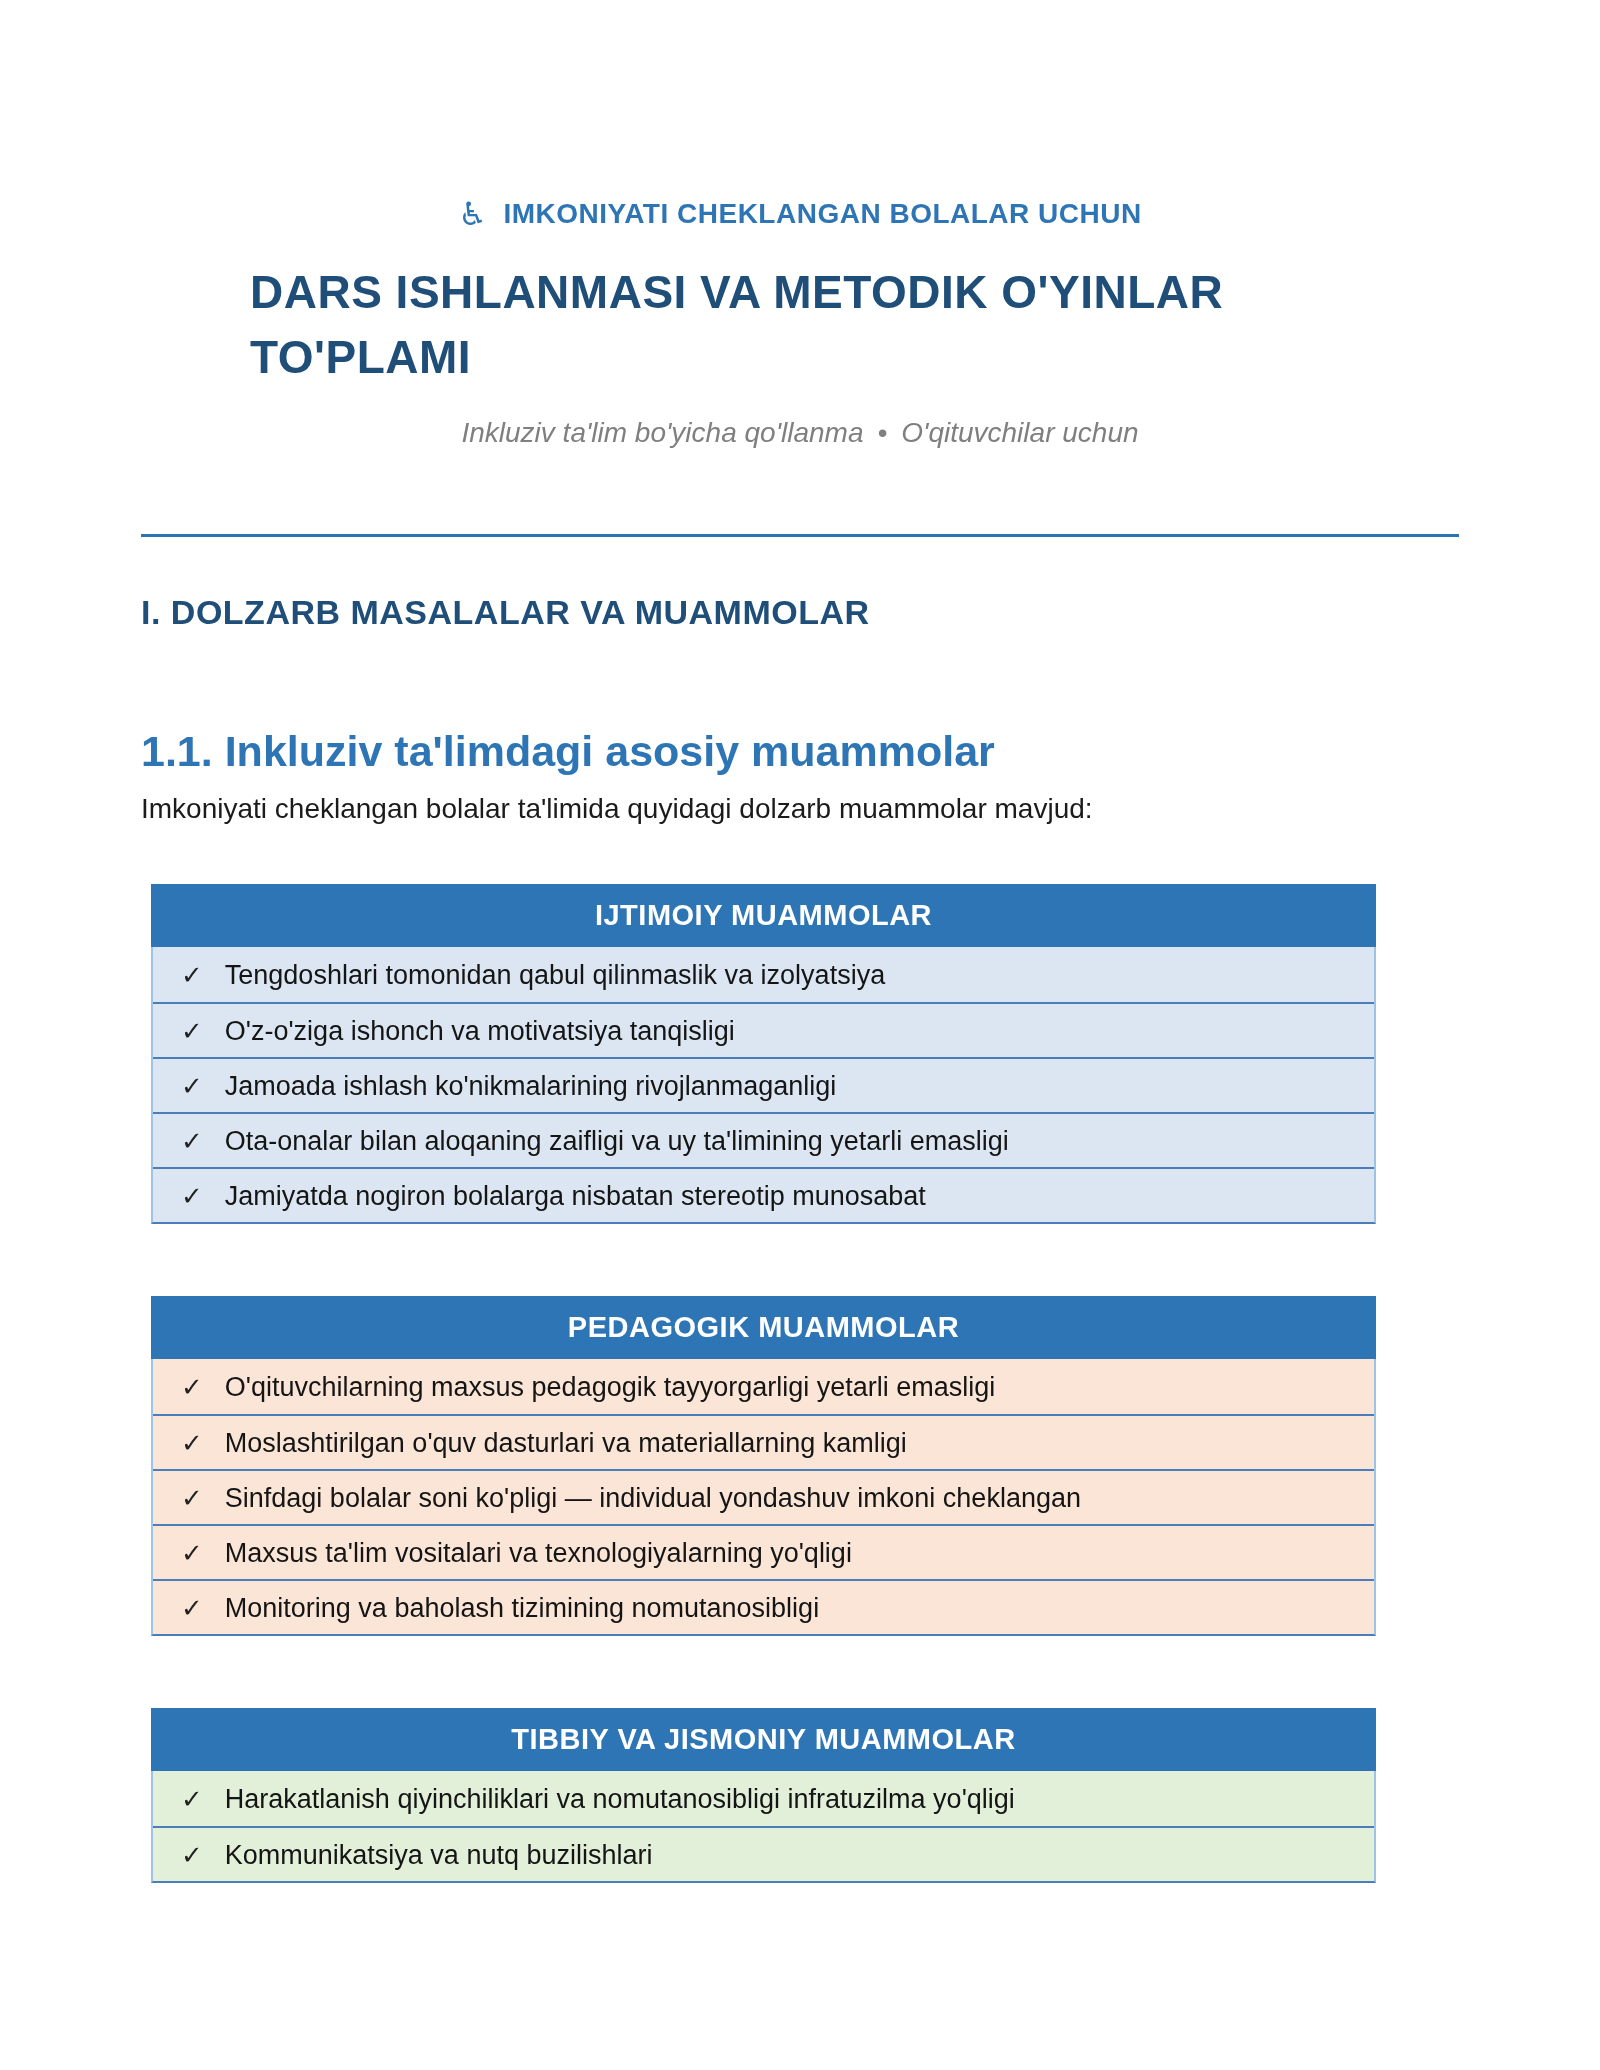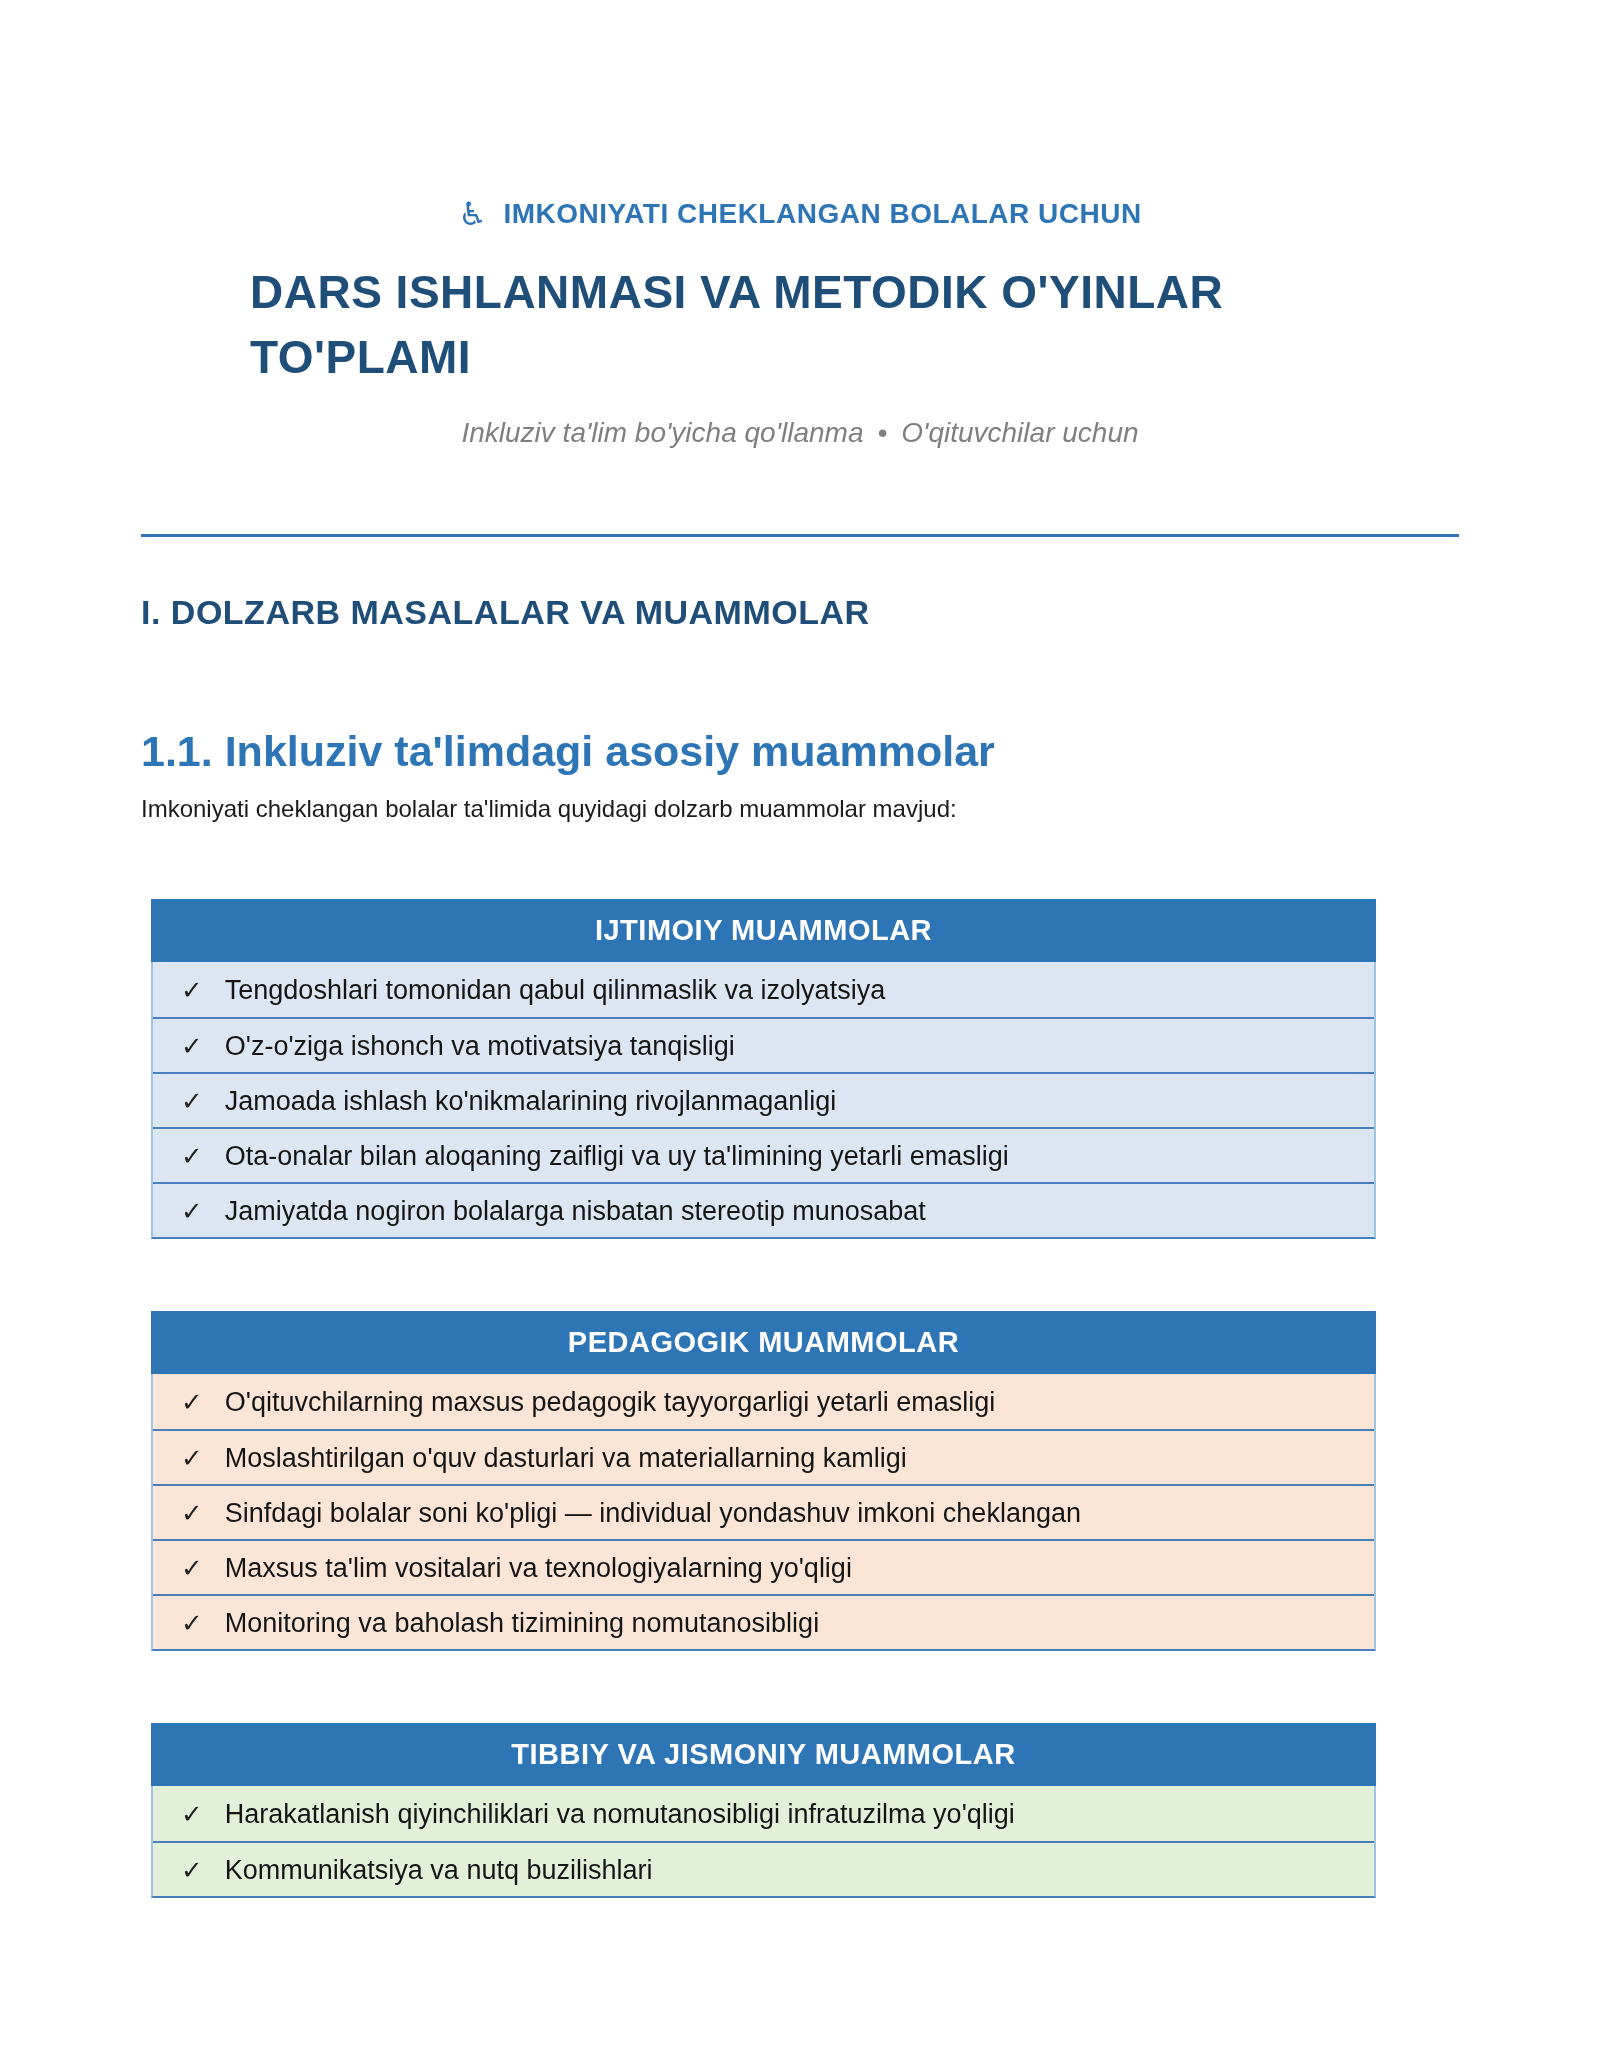--- a/index.html
+++ b/index.html
@@ -76,25 +76,25 @@
     margin-top: 94px;
     color: var(--accent-blue);
     font-size: 43px;
     font-weight: bold;
     line-height: 40px;
   }
   .intro {
     margin: 0;
     margin-top: 20px;
     color: #1b1b1b;
-    font-size: 24px;
+    font-size: 28px;
     line-height: 36px;
   }
   
-  #tables { margin-top: 72px; padding-left: 10px; }
+  #tables { margin-top: 57px; padding-left: 10px; }
   .tbl {
     width: 1225px;
     box-sizing: border-box;
   }
   .tbl + .tbl { margin-top: 72px; }
   .tbl-header {
     height: 63px;
     display: flex;
     align-items: center;
     justify-content: center;

